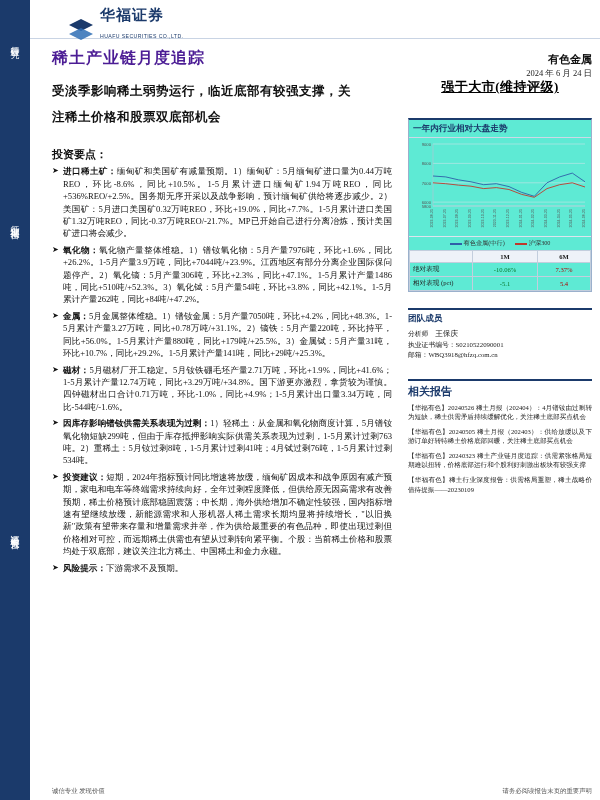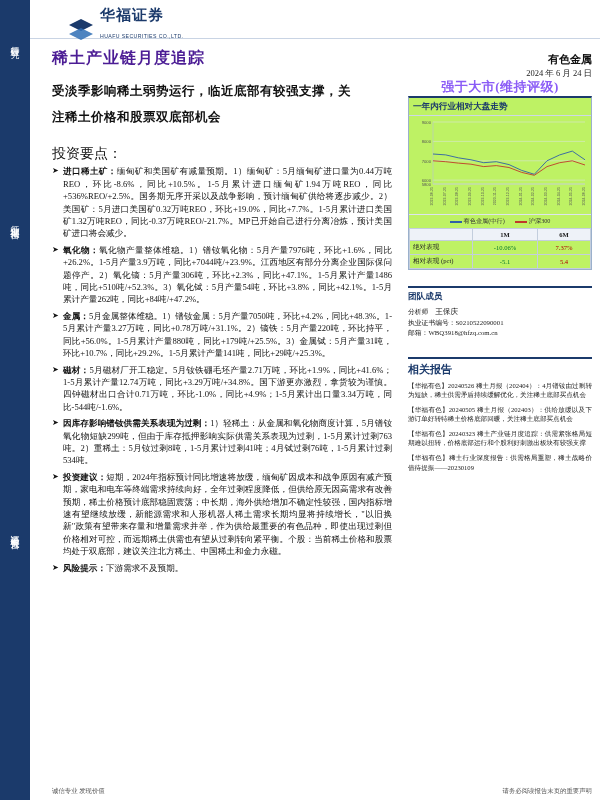--- a/index.html
+++ b/index.html
@@ -51,33 +51,33 @@
   .subtitle{
     position:absolute;left:52px;top:78px;width:300px;
     font-size:12.5px;font-weight:bold;color:#111;line-height:26px;letter-spacing:.5px;
   }
 
   
   .body-col{
     position:absolute;left:52px;top:148px;width:340px;
     font-size:8.6px;line-height:12.4px;color:#111;text-align:justify;
   }
-  .sec-head{font-weight:normal;font-size:14px;margin:0 0 5px 0;}
+  .sec-head{font-weight:bold;font-size:11px;margin:0 0 5px 0;}
   .para{margin:0 0 4px 0;position:relative;padding-left:11px;}
   .para .bullet{position:absolute;left:0;top:0px;font-size:8px;color:#111;}
   .para b{font-weight:bold;}
 
   
   .right-col{position:absolute;left:408px;top:48px;width:184px;}
   .rating{
-    font-size:13px;font-weight:bold;color:#8b5cf6;text-align:center;margin-top:30px;letter-spacing:.5px;
+    font-size:13px;font-weight:bold;color:#000000;text-align:center;margin-top:30px;letter-spacing:.5px;text-decoration:underline;
   }
   .panel{
-    border:1px solid #9bb0cc;border-top:2px solid #1b3a6b;
-    padding:0;background:#bef264;
+    margin-top:22px;border:1px solid #9bb0cc;border-top:2px solid #1b3a6b;
+    padding:0;background:#5eead4;
   }
   .panel-title{
     font-size:8.6px;font-weight:bold;color:#1b3a6b;padding:3px 4px 2px 4px;
     border-bottom:1px solid #cdd8e6;
   }
   .chart-box{height:96px;position:relative;padding:2px 2px 0 2px;}
   .chart-box svg{display:block;}
   .legend{
     display:flex;justify-content:center;gap:10px;font-size:6.2px;color:#333;
     border-top:1px solid #dde4ee;padding:2px 0;

